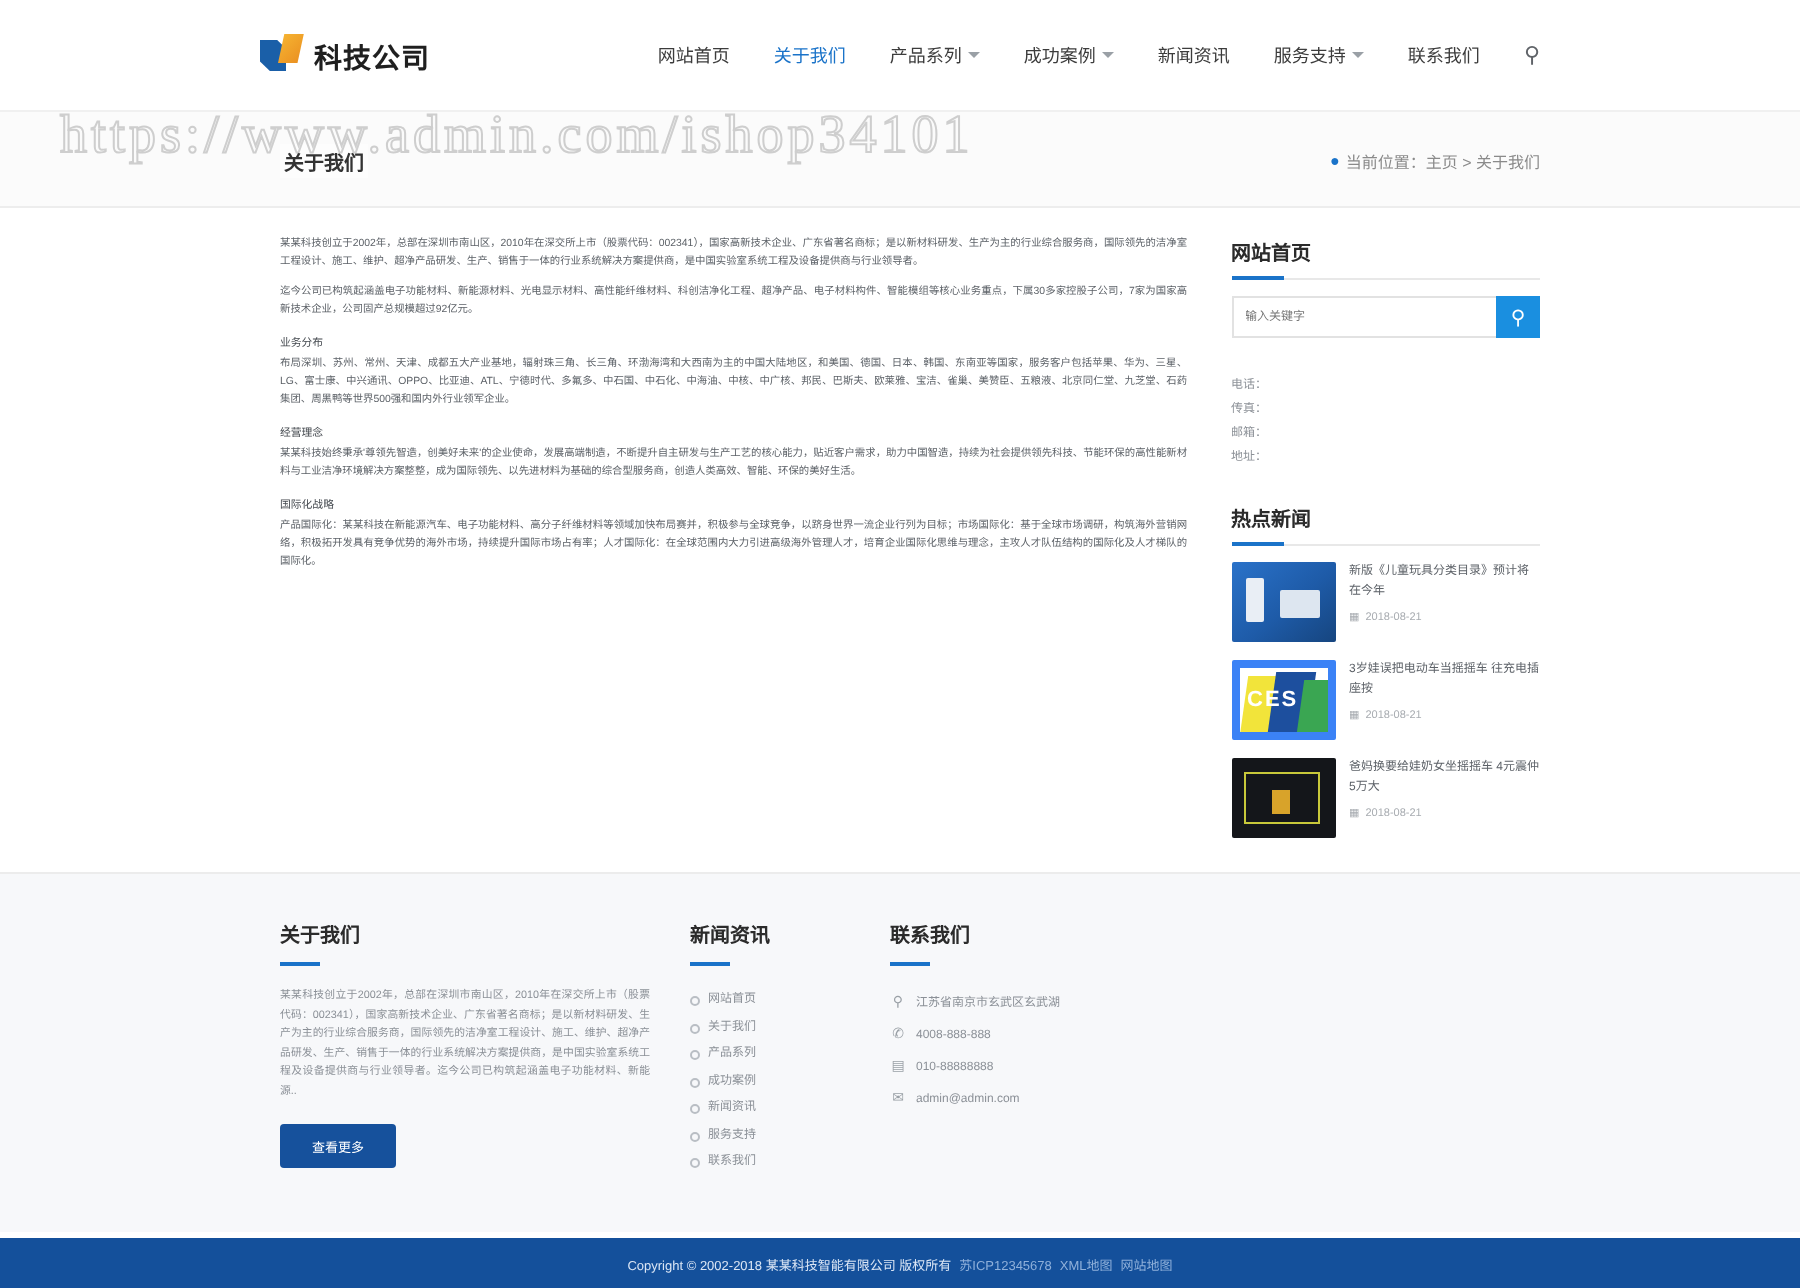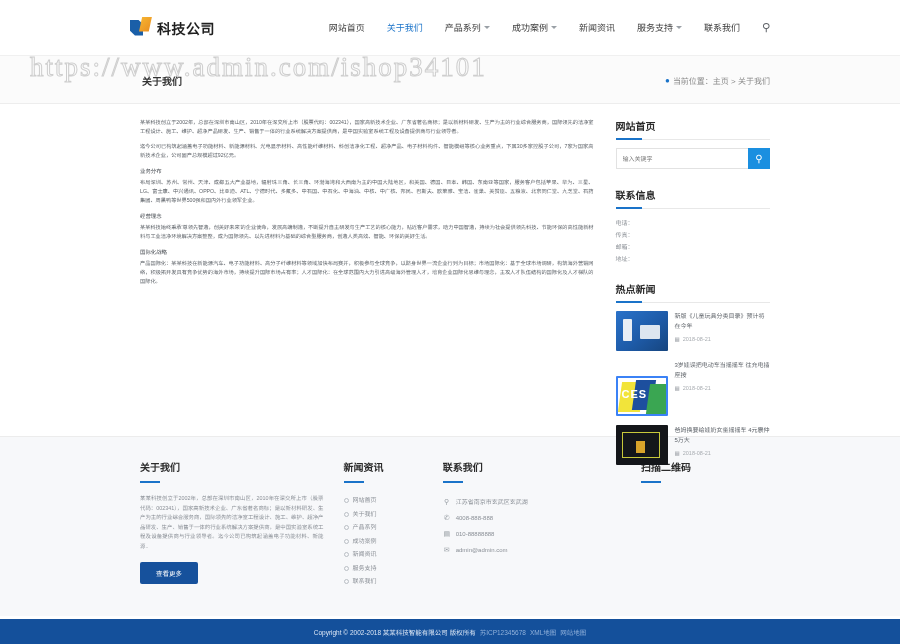--- a/index.html
+++ b/index.html
@@ -109,21 +109,21 @@
     align-items: center; justify-content: center;
   }
   .contact-list { margin-bottom: 16px; }
   .contact-row { font-size: 6px; color: #8d9298; line-height: 12px; }
 
   .news-item { display: flex; gap: 7px; margin-bottom: 9px; }
   .news-thumb { width: 52px; height: 40px; flex: none; border-radius: 1px; }
   .nt1 { background: linear-gradient(140deg,#2a72c9 0%,#1e5ba8 55%,#16457f 100%); position: relative; overflow: hidden; }
   .nt1::before { content:""; position:absolute; left:7px; top:8px; width:9px; height:22px; background:#e9eef5; border-radius:1px; }
   .nt1::after { content:""; position:absolute; left:24px; top:14px; width:20px; height:14px; background:#dde6f0; border-radius:1px; }
-  .nt2 { background: #ffffff; position: relative; overflow: hidden; border: 2px solid #3b82f6; margin-top: 16px; }
+  .nt2 { background: #ffffff; position: relative; overflow: hidden; border: 4px solid #3b82f6; }
   .nt2 .ces-y { position:absolute; left:2px; top:4px; width:22px; height:30px; background:#f2e43a; transform: skewX(-8deg); }
   .nt2 .ces-b { position:absolute; left:16px; top:2px; width:20px; height:30px; background:#1d4f9e; transform: skewX(-8deg); }
   .nt2 .ces-g { position:absolute; left:30px; top:6px; width:20px; height:30px; background:#3aa652; transform: skewX(-8deg); }
   .nt2 .ces-t { position:absolute; left:4px; top:10px; color:#fff; font-size:11px; font-weight:bold; letter-spacing:1px; z-index:2; font-family:"Liberation Sans",sans-serif; }
   .nt3 { background: #14161a; position: relative; overflow: hidden; }
   .nt3::before { content:""; position:absolute; left:6px; top:7px; width:36px; height:24px; border:1px solid #c8c83a; }
   .nt3::after { content:""; position:absolute; left:20px; top:16px; width:9px; height:12px; background:#d8a32a; }
   .news-body { flex: 1; min-width: 0; }
   .news-title { font-size: 6px; color: #5d6268; line-height: 10px; }
   .news-date { font-size: 5.5px; color: #a8acb1; margin-top: 5px; display: flex; align-items: center; gap: 3px; }
@@ -235,21 +235,20 @@
       <div class="para">产品国际化：某某科技在新能源汽车、电子功能材料、高分子纤维材料等领域加快布局赛并，积极参与全球竞争，以跻身世界一流企业行列为目标；市场国际化：基于全球市场调研，构筑海外营销网络，积极拓开发具有竞争优势的海外市场，持续提升国际市场占有率；人才国际化：在全球范围内大力引进高级海外管理人才，培育企业国际化思维与理念，主攻人才队伍结构的国际化及人才梯队的国际化。</div>
     </div>
 
     <div class="sidebar">
       <div class="side-h">网站首页</div>
       <div class="search-box">
         <input class="search-input" placeholder="输入关键字" style="">
         <button class="search-btn">⚲</button>
       </div>
 
-      <div class="side-h">联系信息</div>
       <div class="contact-list">
         <div class="contact-row">电话：</div>
         <div class="contact-row">传真：</div>
         <div class="contact-row">邮箱：</div>
         <div class="contact-row">地址：</div>
       </div>
 
       <div class="side-h">热点新闻</div>
 
       <div class="news-item">
@@ -347,25 +346,20 @@
       <div class="c-row">
         <span class="c-ic">▤</span>
         <span>010-88888888</span>
       </div>
       <div class="c-row">
         <span class="c-ic">✉</span>
         <span>admin@admin.com</span>
       </div>
     </div>
 
-    <div class="f-col-qr">
-      <div class="f-h">扫描二维码</div>
-      <div class="f-rule"></div>
-
-    </div>
   </div>
 
   <div class="copyright">
     <span>Copyright © 2002-2018 某某科技智能有限公司 版权所有</span>
     <span class="dim">苏ICP12345678</span>
     <span class="dim">XML地图</span>
     <span class="dim">网站地图</span>
   </div>
 
 </div>

